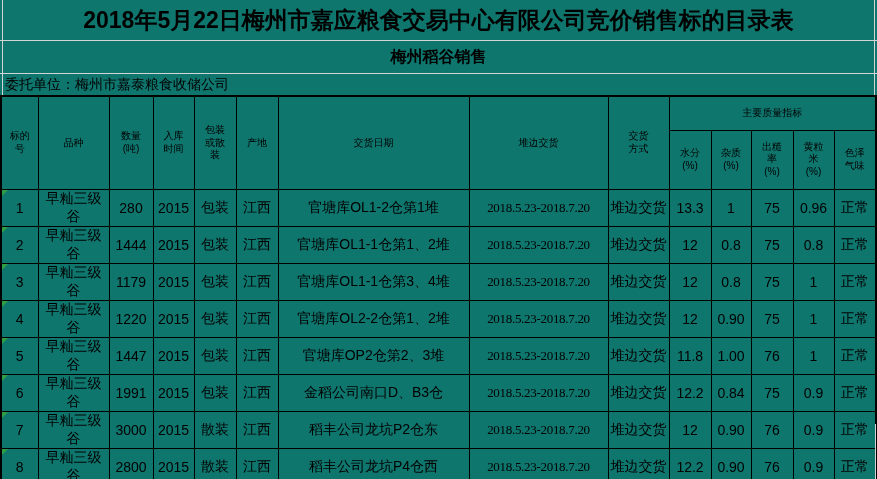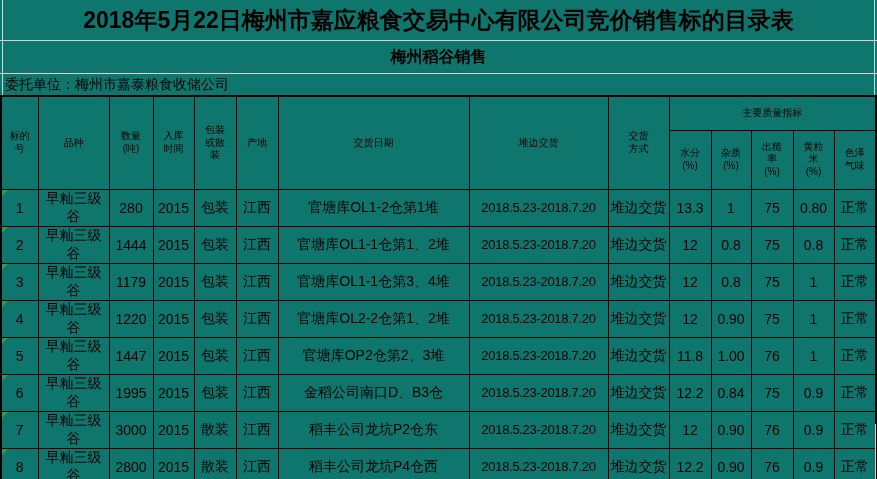--- a/index.html
+++ b/index.html
@@ -13,21 +13,21 @@
          font-size:23px;font-weight:bold;border-bottom:1px solid #d4d4d4;box-sizing:border-box;}
   .subtitle{height:33px;display:flex;align-items:center;justify-content:center;
             font-size:16px;font-weight:bold;border-bottom:1px solid #d4d4d4;box-sizing:border-box;text-align:right;}
   .consignor{height:21px;line-height:21px;font-size:14px;padding-left:5px;box-sizing:border-box;}
   table.catalog{width:875px;border-collapse:collapse;table-layout:fixed;border:2px solid #000;}
   table.catalog th,table.catalog td{border:1px solid #000;padding:0 1px;text-align:center;
     vertical-align:middle;overflow:hidden;font-weight:normal;box-sizing:border-box;}
   table.catalog th{font-size:10px;white-space:pre-line;line-height:1.25;}
   tr.h1{height:34px;} tr.h2{height:59px;}
   tr.dr{height:24px;font-size:14px;}
-  tr.dr td.date{font-size:13px;letter-spacing:-0.3px;}
+  tr.dr td.date{font-size:13px;letter-spacing:-0.3px;font-family:Liberation Serif, serif;}
   td.rel{position:relative;}
   .tri{position:absolute;left:0;top:0;width:0;height:0;
        border-top:6px solid #2f9e44;border-right:6px solid transparent;}
 </style>
 </head>
 <body>
 
 <div id="screen">
   <div class="vline" id="vl-left"></div>
   <div class="vline" id="vl-right-top"></div>
@@ -95,21 +95,21 @@
         <td>280</td>
         <td>2015</td>
         <td>包装</td>
         <td>江西</td>
         <td>官塘库OL1-2仓第1堆</td>
         <td class="date">2018.5.23-2018.7.20</td>
         <td>堆边交货</td>
         <td>13.3</td>
         <td>1</td>
         <td>75</td>
-        <td>0.80</td>
+        <td>0.96</td>
         <td>正常</td>
       </tr>
       <tr class="dr">
         <td class="rel"><span class="tri"></span><span>2</span></td>
         <td>早籼三级谷</td>
         <td>1444</td>
         <td>2015</td>
         <td>包装</td>
         <td>江西</td>
         <td>官塘库OL1-1仓第1、2堆</td>
@@ -165,21 +165,21 @@
         <td>堆边交货</td>
         <td>11.8</td>
         <td>1.00</td>
         <td>76</td>
         <td>1</td>
         <td>正常</td>
       </tr>
       <tr class="dr">
         <td class="rel"><span class="tri"></span><span>6</span></td>
         <td>早籼三级谷</td>
-        <td>1995</td>
+        <td>1991</td>
         <td>2015</td>
         <td>包装</td>
         <td>江西</td>
         <td>金稻公司南口D、B3仓</td>
         <td class="date">2018.5.23-2018.7.20</td>
         <td>堆边交货</td>
         <td>12.2</td>
         <td>0.84</td>
         <td>75</td>
         <td>0.9</td>

